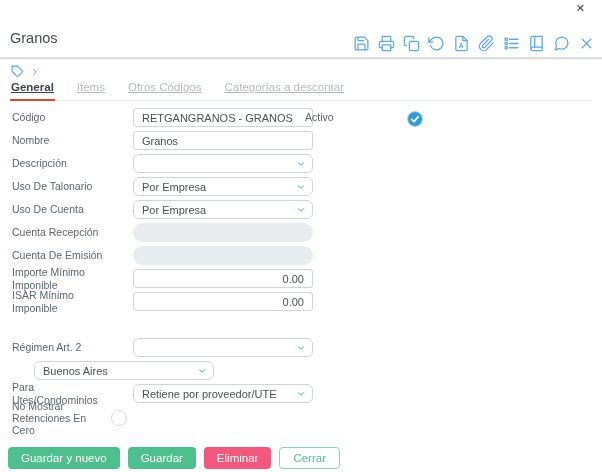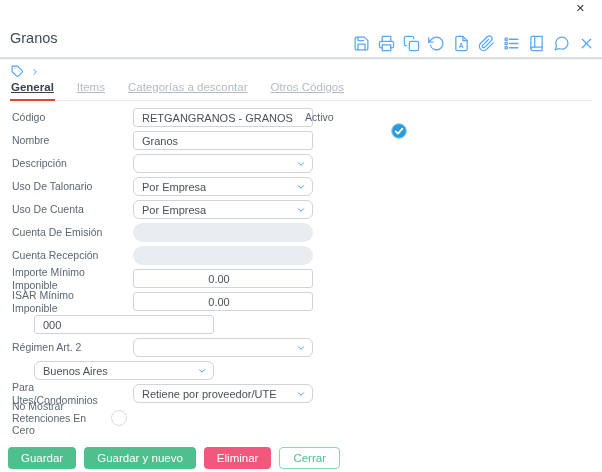--- a/index.html
+++ b/index.html
@@ -21,28 +21,28 @@
   .tabs{position:absolute;top:79px;left:10px;width:582px;display:flex;gap:21px;border-bottom:1px solid #e4e7ea;}
   .tab{font-size:11.5px;color:#b3bac2;padding:2px 1px 6px 1px;cursor:pointer;border-bottom:2.5px solid transparent;margin-bottom:-1px;text-decoration:underline;}
   .tab.active{color:#39424c;font-weight:bold;border-bottom-color:#e0462c;}
 
   
   .form{position:absolute;top:108px;left:12px;}
   .row{display:flex;align-items:center;height:19px;margin-bottom:4px;}
   .lbl{width:97px;font-size:10.5px;color:#5b6670;line-height:1.15;flex-shrink:0;padding-right:2px;}
   .ctl{width:180px;height:19px;box-sizing:border-box;border:1px solid #ced4da;border-radius:3px;background:#fff;display:flex;align-items:center;position:relative;font-size:11px;color:#495057;margin-left:22px;}
   .ctl .val{padding-left:8px;white-space:nowrap;}
-  .ctl.num .val{padding:0 8px 0 0;width:100%;text-align:center;}
+  .ctl.num .val{padding:0 8px 0 0;width:100%;text-align:right;}
   .ctl.disabled{background:#e9ecef;border:none;border-radius:10px;}
   .ctl.select{cursor:pointer;border-radius:6px;}
   .sel-chev{position:absolute;right:6px;top:4px;width:10px;height:10px;color:#3d9df3;}
   .circle-check{width:14px;height:14px;border:1px solid #d8dcdf;border-radius:50%;background:#fff;cursor:pointer;}
 
   
-  .activo{position:absolute;top:111px;left:305px;display:flex;align-items:flex-end;flex-direction:column;}
+  .activo{position:absolute;top:111px;left:305px;display:flex;align-items:flex-start;}
   .activo .lbl{width:100px;}
   .activo svg{display:block;}
 
   
   .btnrow{position:absolute;top:447px;left:8px;display:flex;gap:8px;}
   .btn{height:22px;border-radius:4px;font-size:11.5px;padding:0 13px;border:none;color:#fff;font-family:"Liberation Sans",sans-serif;cursor:pointer;line-height:22px;}
   .btn.green{background:#4dc08e;}
   .btn.pink{background:#f4577c;}
   .btn.outline{background:#fff;color:#4dc08e;border:1px solid #86d7b2;line-height:20px;}
 </style>
@@ -112,22 +112,22 @@
         <line x1="7" y1="7" x2="7.01" y2="7"></line>
       </svg>
     <svg width="10" height="10" viewBox="0 0 24 24" fill="none" stroke="currentColor" stroke-width="2.4" stroke-linecap="round" stroke-linejoin="round">
         <polyline points="9 18 15 12 9 6"></polyline>
       </svg>
   </div>
 
   <div class="tabs">
     <div class="tab active">General</div>
     <div class="tab">Items</div>
+    <div class="tab">Otros Códigos</div>
     <div class="tab">Categorías a descontar</div>
-    <div class="tab">Otros Códigos</div>
   </div>
 
   <div class="form">
     <div class="row">
       <label class="lbl">Código</label>
       <div class="ctl">
           <span class="val">RETGANGRANOS - GRANOS</span>
         </div>
     </div>
     <div class="row">
@@ -157,47 +157,44 @@
     <div class="row">
       <label class="lbl">Uso De Cuenta</label>
       <div class="ctl select">
           <span class="val">Por Empresa</span>
         <svg class="sel-chev" viewBox="0 0 24 24" fill="none" stroke="currentColor" stroke-width="2.4" stroke-linecap="round" stroke-linejoin="round">
             <polyline points="6 9 12 15 18 9"></polyline>
           </svg>
         </div>
     </div>
     <div class="row">
+      <label class="lbl">Cuenta Recepción</label>
+      <div class="ctl disabled">
+          <span class="val"></span>
+        </div>
+    </div>
+    <div class="row">
       <label class="lbl">Cuenta De Emisión</label>
-      <div class="ctl disabled">
-          <span class="val"></span>
-        </div>
-    </div>
-    <div class="row">
-      <label class="lbl">Cuenta Recepción</label>
       <div class="ctl disabled">
           <span class="val"></span>
         </div>
     </div>
     <div class="row">
       <label class="lbl">Importe Mínimo Imponible</label>
       <div class="ctl num">
           <span class="val">0.00</span>
         </div>
     </div>
     <div class="row">
       <label class="lbl">ISAR Mínimo Imponible</label>
       <div class="ctl num">
           <span class="val">0.00</span>
         </div>
     </div>
     <div class="row">
-      <div class="ctl">
-          <span class="val">000</span>
-        </div>
     </div>
     <div class="row">
       <label class="lbl">Régimen Art. 2</label>
       <div class="ctl select">
           <span class="val"></span>
         <svg class="sel-chev" viewBox="0 0 24 24" fill="none" stroke="currentColor" stroke-width="2.4" stroke-linecap="round" stroke-linejoin="round">
             <polyline points="6 9 12 15 18 9"></polyline>
           </svg>
         </div>
     </div>
@@ -226,19 +223,19 @@
 
   <div class="activo">
     <label class="lbl">Activo</label>
     <svg width="16" height="16" viewBox="0 0 24 24">
         <circle cx="12" cy="12" r="11" fill="#2d9bd8" stroke="#8ec9ea" stroke-width="1.5"></circle>
         <polyline points="7 12.5 10.5 16 17 8.5" fill="none" stroke="#ffffff" stroke-width="2.6" stroke-linecap="round" stroke-linejoin="round"></polyline>
       </svg>
   </div>
 
   <div class="btnrow">
+    <button class="btn green">Guardar y nuevo</button>
     <button class="btn green">Guardar</button>
-    <button class="btn green">Guardar y nuevo</button>
     <button class="btn pink">Eliminar</button>
     <button class="btn outline">Cerrar</button>
   </div>
 
 </div>
 
 </body></html>

